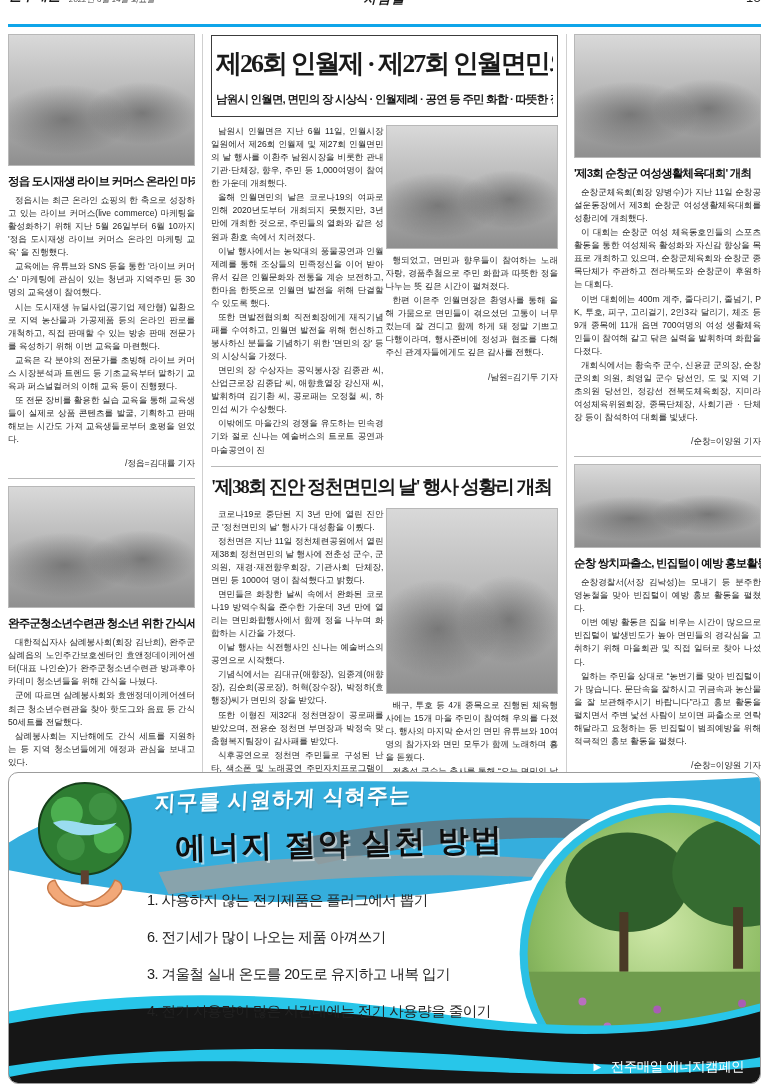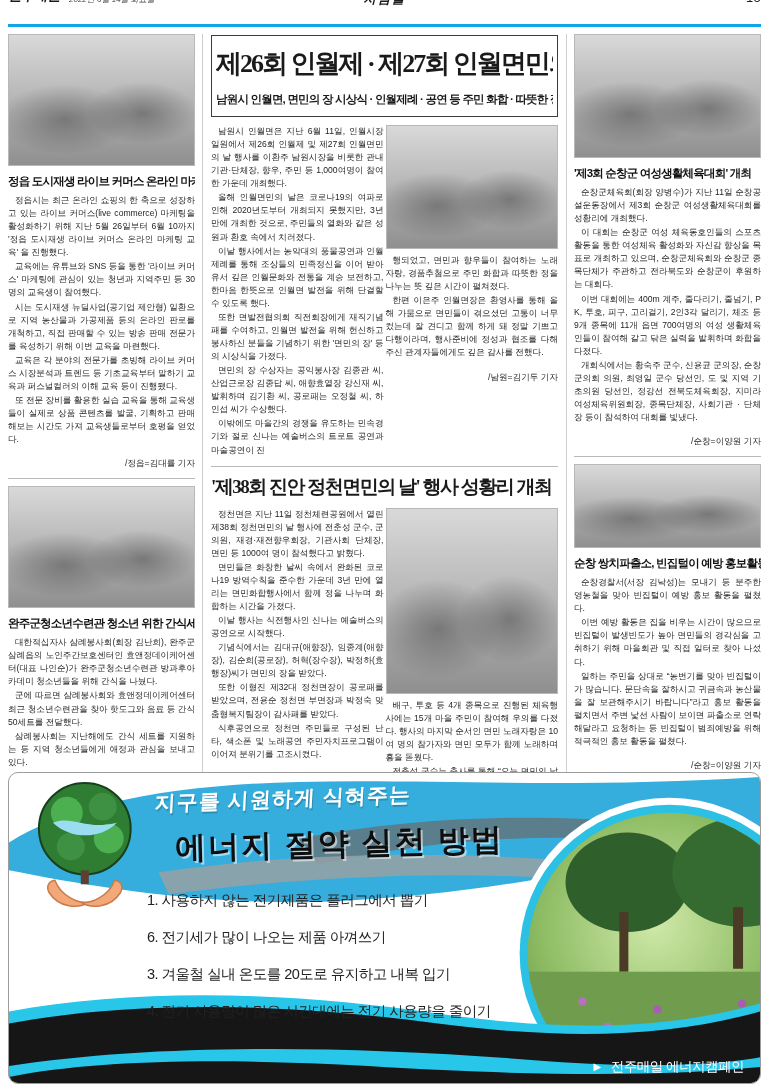--- a/index.html
+++ b/index.html
@@ -139,31 +139,32 @@
           </div>
         </div>
       </article>
 
       <hr class="rule">
 
       <article>
         <h1 class="second-headline">'제38회 진안 정천면민의 날' 행사 성황리 개최</h1>
         <div class="twocol">
           <div>
+              <p class="para">코로나19로 중단된 지 3년 만에 열린 진안군 '정천면민의 날' 행사가 대성황을 이뤘다.</p>
               <p class="para">정천면은 지난 11일 정천체련공원에서 열린 제38회 정천면민의 날 행사에 전춘성 군수, 군의원, 재경·재전향우회장, 기관사회 단체장, 면민 등 1000여 명이 참석했다고 밝혔다.</p>
               <p class="para">면민들은 화창한 날씨 속에서 완화된 코로나19 방역수칙을 준수한 가운데 3년 만에 열리는 면민화합행사에서 함께 정을 나누며 화합하는 시간을 가졌다.</p>
               <p class="para">이날 행사는 식전행사인 신나는 예술버스의 공연으로 시작했다.</p>
               <p class="para">기념식에서는 김대규(애향장), 임종계(애향장), 김순희(공로장), 허혁(장수장), 박정하(효행장)씨가 면민의 장을 받았다.</p>
               <p class="para">또한 이형진 제32대 정천면장이 공로패를 받았으며, 전용순 정천면 부면장과 박정숙 맞춤형복지팀장이 감사패를 받았다.</p>
               <p class="para">식후공연으로 정천면 주민들로 구성된 난타, 색소폰 및 노래공연 주민자치프로그램이 이어져 분위기를 고조시켰다.</p>
             </div>
           <div>
             <div class="photo photo-j"></div>
             <div>
-                <p class="para">배구, 투호 등 4개 종목으로 진행된 체육행사에는 15개 마을 주민이 참여해 우의를 다졌다. 행사의 마지막 순서인 면민 노래자랑은 10여 명의 참가자와 면민 모두가 함께 노래하며 흥을 돋웠다.</p>
+                <p class="para">배구, 투호 등 4개 종목으로 진행된 체육행사에는 15개 마을 주민이 참여해 우의를 다졌다. 행사의 마지막 순서인 면민 유튜브와 10여 명의 참가자와 면민 모두가 함께 노래하며 흥을 돋웠다.</p>
                 <p class="para">전춘성 군수는 축사를 통해 “오늘 면민의 날을 계기로 정천면이 한 단계 더 발전하고 도약하길 바란다”며 “진안의 미래를 위해 수몰지역 지원 및 용담호 주변 자연환경을 진안의 성장 동력으로 삼겠다”고 말했다.</p>
               </div>
 
           </div>
         </div>
       </article>
 
     </div>
 
     <div class="col col-right">

